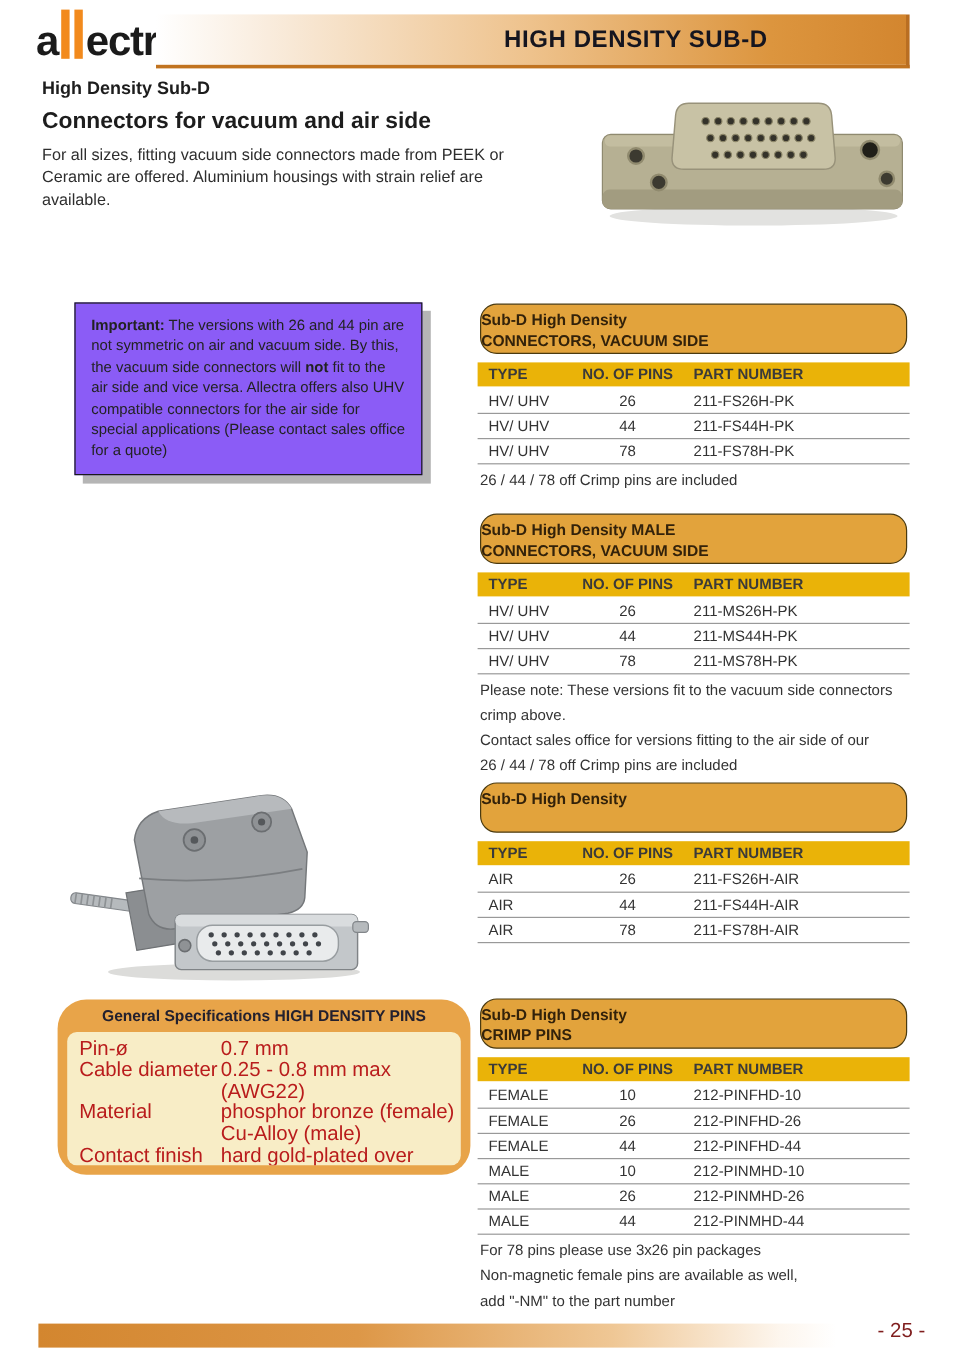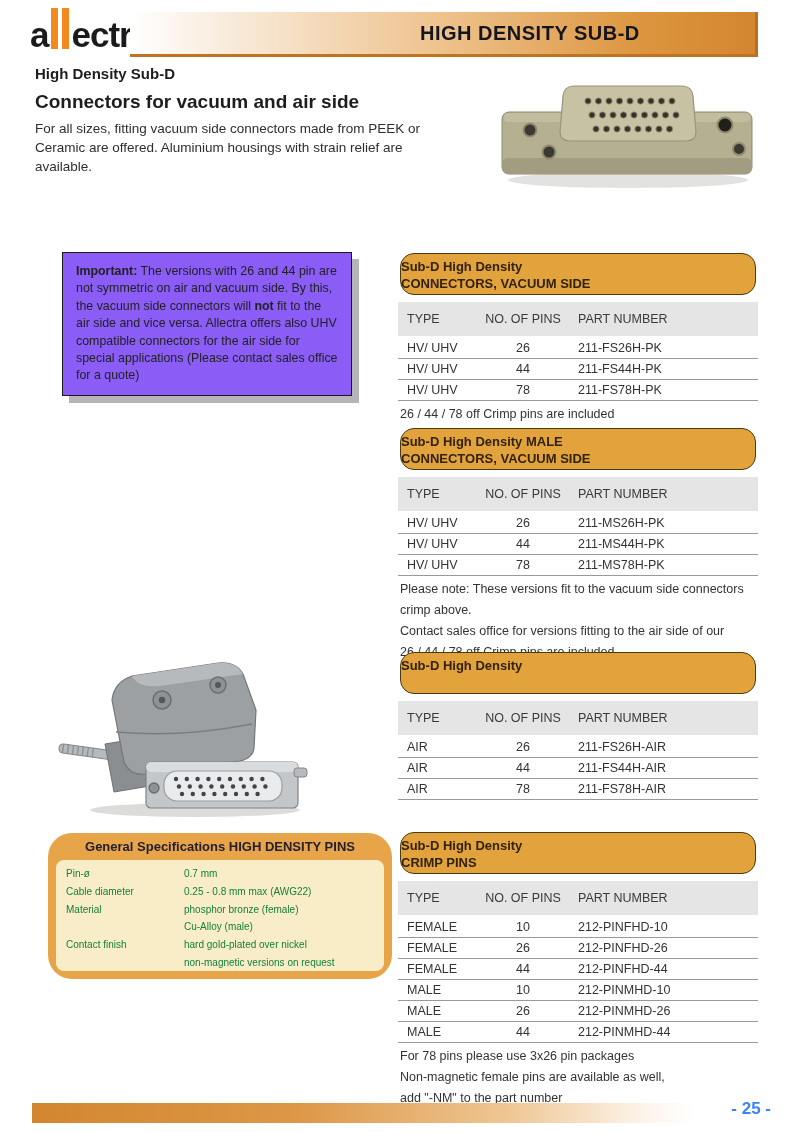--- a/index.html
+++ b/index.html
@@ -26,49 +26,49 @@
   .note{position:absolute;left:62px;top:252px;width:262px;background:#8b5cf6;
         border:1.5px solid #1a1a1a;box-shadow:7px 7px 0 #b5b5b5;
         padding:10px 13px;font-size:12.4px;line-height:17.4px;color:#222;}
   .note b{font-weight:bold;}
 
   
   .tblwrap{position:absolute;left:398px;width:360px;}
   .tbl-head{margin:0 2px;background:#e2a33c;border:1.5px solid #4a3a10;border-radius:14px;
         height:36px;padding-top:4px;text-align:left;font-weight:bold;font-size:13px;
         color:#33220a;line-height:17px;}
-  .tbl-cols{margin-top:7px;background:#e5e5e5;height:34px;display:grid;
+  .tbl-cols{margin-top:7px;background:#eab308;height:20px;display:grid;
         grid-template-columns:80px 90px 1fr;align-items:center;
-        font-size:12.5px;font-weight:normal;color:#3a3a3a;}
+        font-size:12.5px;font-weight:bold;color:#3a3a3a;}
   .tbl-cols .tc0{padding-left:9px;}
   .tbl-cols .tc1{text-align:center;}
   .tbl-cols .tc2{padding-left:10px;}
   .tbl-body{margin-top:2px;}
   .trow{display:grid;grid-template-columns:80px 90px 1fr;height:20px;align-items:center;
         border-bottom:1.5px solid #999;font-size:12.5px;color:#333;}
   .trow .tc0{padding-left:9px;}
   .trow .tc1{text-align:center;}
   .trow .tc2{padding-left:10px;}
   .tbl-notes{margin-top:3px;font-size:12.5px;color:#333;line-height:21px;padding-left:2px;}
 
   
   .specs{position:absolute;left:48px;top:833px;width:344px;height:146px;
         background:#e8a449;border-radius:24px;}
   .specs-title{text-align:center;font-size:13px;font-weight:bold;color:#23202e;padding-top:6px;}
   .specs-inner{position:absolute;left:8px;right:8px;top:27px;bottom:8px;background:#f8edc6;
         border-radius:8px;padding:5px 0 0 10px;overflow:hidden;}
-  .spec-row{display:grid;grid-template-columns:118px 1fr;font-size:10px;line-height:17.8px;color:#15803d;}
+  .spec-row{display:grid;grid-template-columns:118px 1fr;font-size:17px;line-height:17.8px;color:#b91c1c;}
 
   
   .photo{position:absolute;}
 
   
   .footbar{position:absolute;left:32px;top:1103px;width:665px;height:20px;
         background:linear-gradient(to right,#d3862f 0%,#dd9747 40%,#efc795 72%,#fdf6ee 93%,#ffffff 100%);}
-  .pagenum{position:absolute;right:29px;top:1099px;font-size:17px;font-weight:bold;color:#3b82f6;}
+  .pagenum{position:absolute;right:29px;top:1099px;font-size:17px;font-weight:normal;color:#7f1d1d;}
 </style>
 </head>
 <body>
 
 <div id="page">
 
   <div class="logo">
     <span class="pre">a</span>
     <span class="bar"></span>
     <span class="bar"></span>

